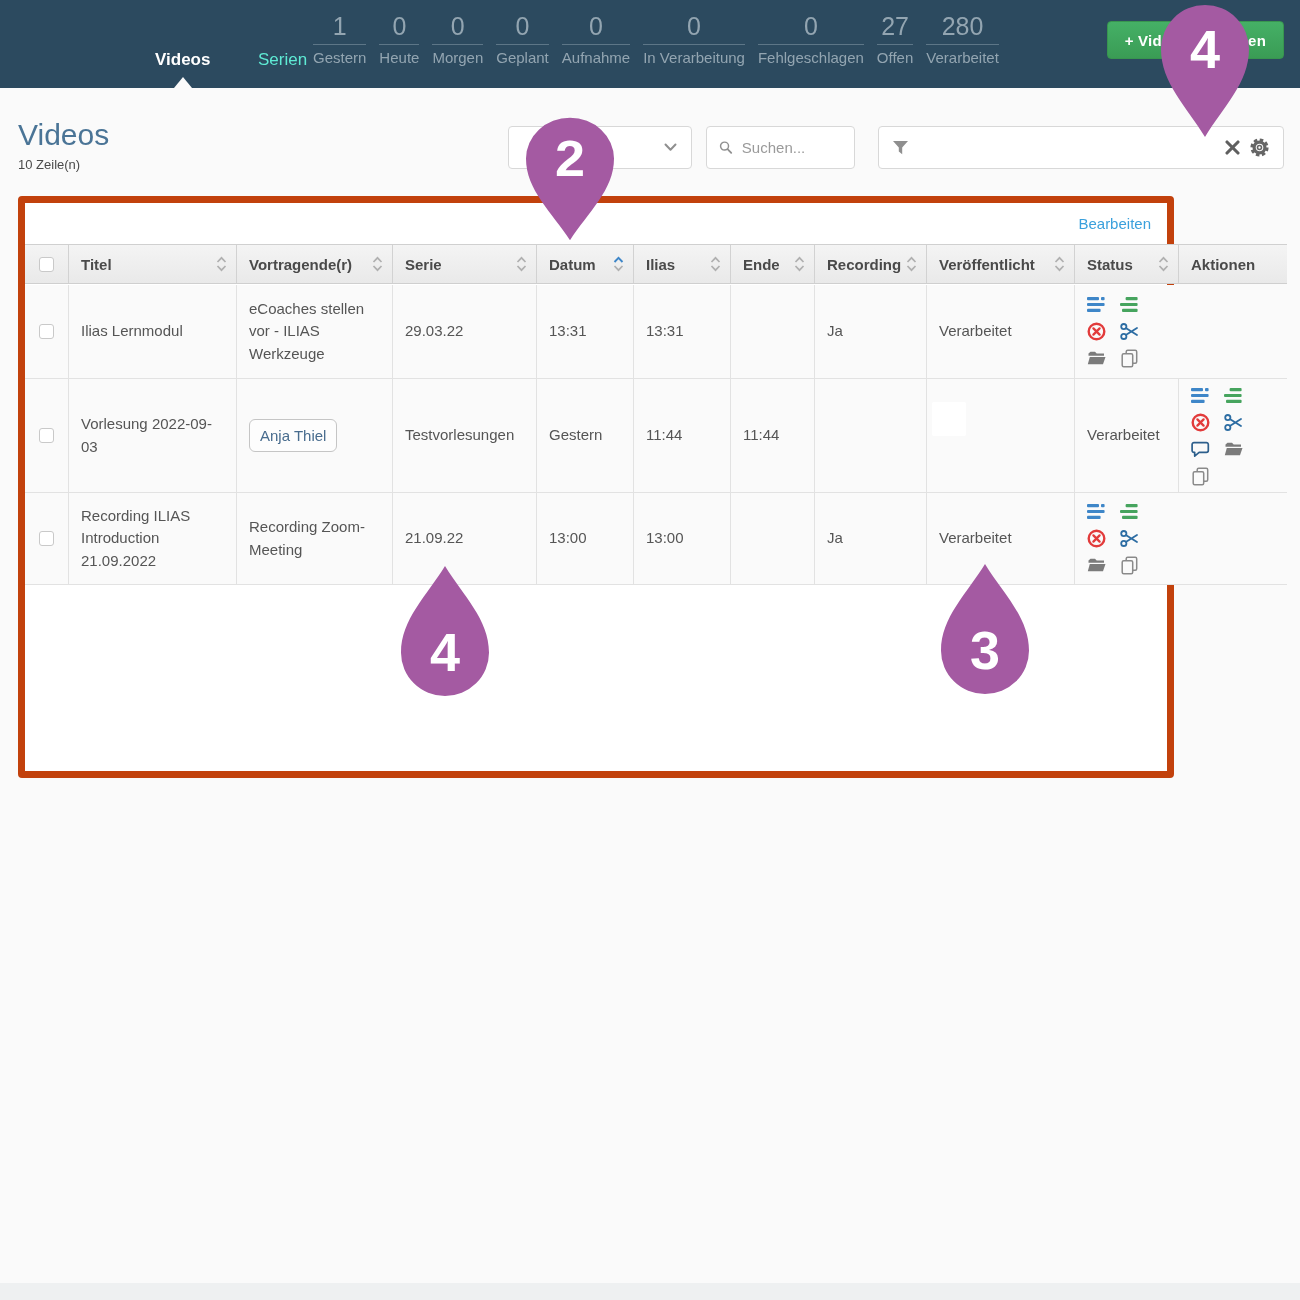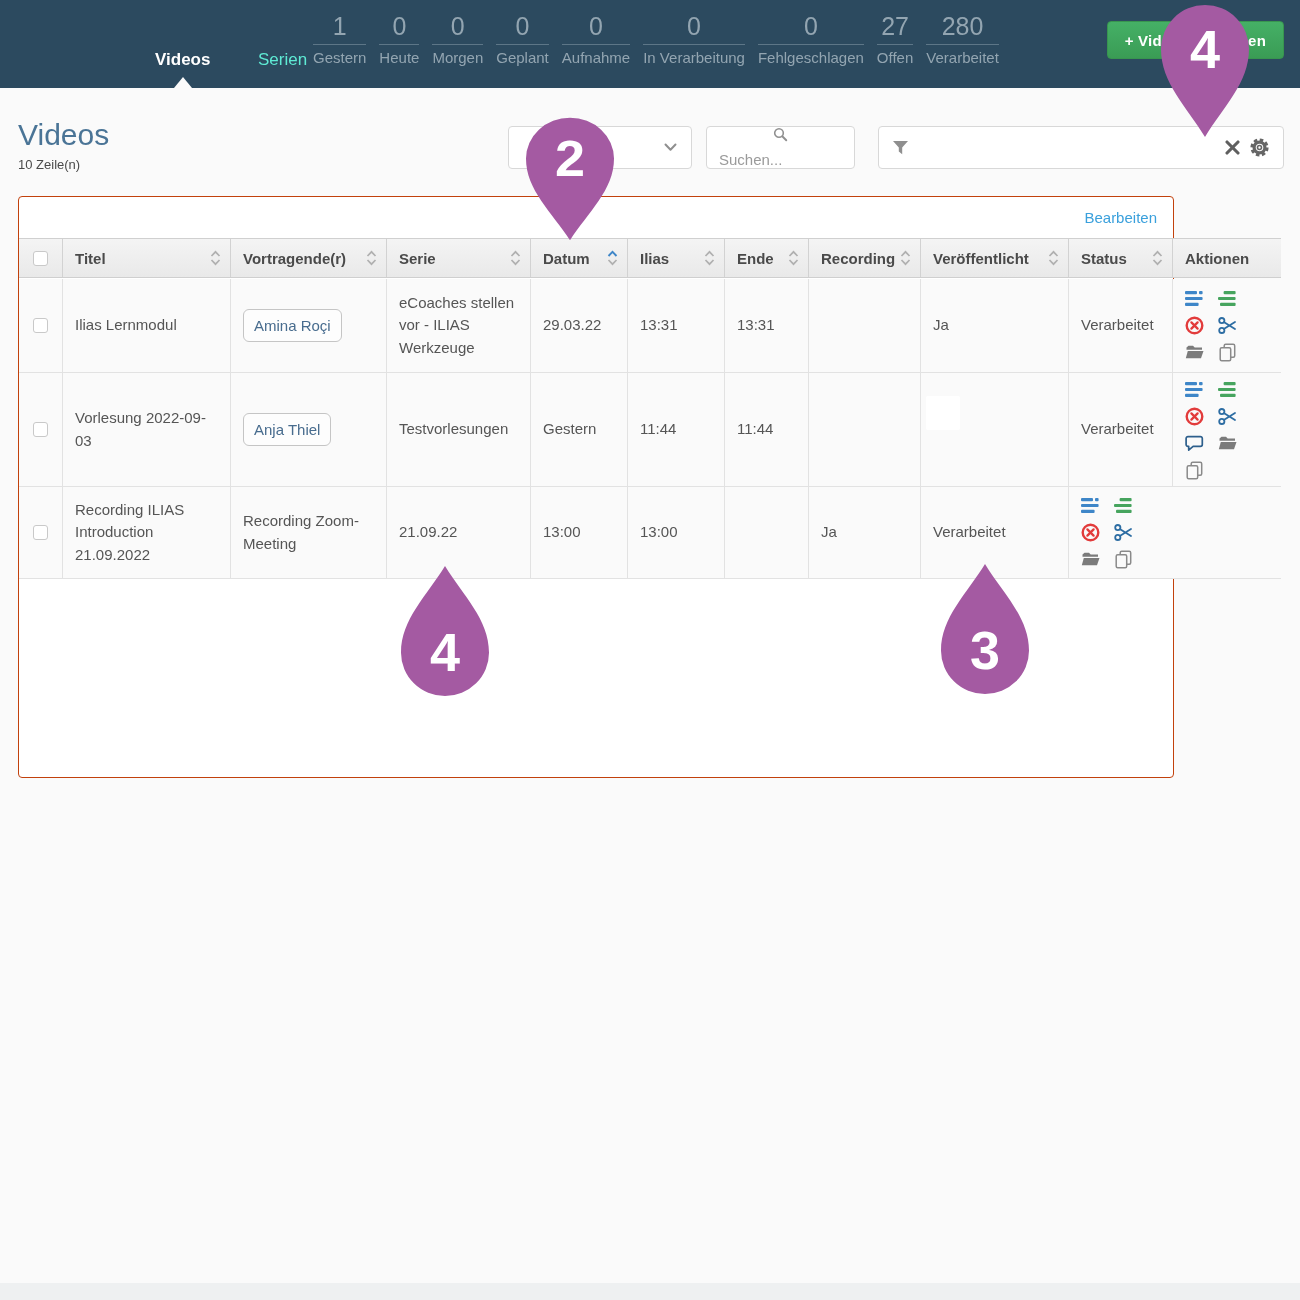--- a/index.html
+++ b/index.html
@@ -21,33 +21,33 @@
   .counter .clabel { font-size:15px; color:#93a5b1; margin-top:4px; white-space:nowrap; }
   .add-btn { position:absolute; right:16px; top:21px; height:38px; padding:0 17px;
     background:linear-gradient(#45b066,#3a9c55); border:1px solid #38954f; border-radius:4px;
     color:#fff; font-size:15px; font-weight:bold; font-family:inherit; cursor:pointer; letter-spacing:.2px; }
 
   
   .page-title { position:absolute; left:18px; top:118px; font-size:30px; font-weight:normal; color:#4a7496; }
   .row-count { position:absolute; left:18px; top:157px; font-size:13px; color:#4a4a4a; }
   .ctrl-box { position:absolute; top:126px; height:43px; background:#fff; border:1px solid #d8d8d8; border-radius:4px; }
   .select-box { left:508px; width:184px; display:flex; align-items:center; justify-content:flex-end; padding:0 14px; cursor:pointer; }
-  .search-box { left:706px; width:149px; display:flex; align-items:center; padding:0 12px; gap:9px;flex-direction:column; }
+  .search-box { left:706px; width:149px; display:flex; align-items:center; padding:0 12px; gap:9px; }
   .search-box input { border:none; outline:none; width:100%; font-size:15px; color:#555; font-family:inherit; background:transparent; }
   .search-box input::placeholder { color:#9a9a9a; }
   .filter-box { left:878px; width:406px; display:flex; align-items:center; padding:0 13px; gap:9px; }
   .chip { display:inline-flex; align-items:center; background:#4190d0; color:#fff; font-size:13px;
     border-radius:4px; padding:5px 10px; white-space:nowrap; cursor:pointer; }
   .chip .chip-x { margin-left:8px; font-weight:bold; font-size:13px; }
   .filter-box .spacer { flex:1; }
   .icon-btn { display:flex; align-items:center; cursor:pointer; }
 
   
   .table-card { position:absolute; left:18px; top:196px; width:1156px; height:582px;
-    background:#fff; border:1px solid #c2410c; border-radius:4px; }
+    background:#fff; border:7px solid #c2410c; border-radius:4px; }
   .edit-link { position:absolute; right:16px; top:0; line-height:41px; color:#3aa0dc; font-size:15px; cursor:pointer; text-decoration:none; }
   .grid { display:grid; grid-template-columns:44px 168px 156px 144px 97px 97px 84px 112px 148px 104px 109px; }
   .t-head { position:absolute; left:0; top:41px; width:1262px; height:40px;
     background:linear-gradient(#f4f4f4,#e9e9e9); border-top:1px solid #d0d0d0; border-bottom:1px solid #cfcfcf; }
   .hc { display:flex; align-items:center; justify-content:space-between; padding:0 9px 0 12px;
     border-right:1px solid #d2d2d2; font-size:15px; font-weight:bold; color:#4a4a4a; cursor:pointer; }
   .hc:last-child { border-right:none; }
   .hc.center { justify-content:center; padding:0; }
   .t-row { position:absolute; left:0; width:1262px; background:#fafafa; border-bottom:1px solid #e2e2e2; }
   .t-row .cell { display:flex; align-items:center; padding:0 12px; border-right:1px solid #e2e2e2;
@@ -236,23 +236,20 @@
       </div>
     </div>
 
     <div class="t-row row-1 grid">
       <div class="cell center">
           <input type="checkbox" class="cb" style="">
         </div>
       <div class="cell">
           <span>Ilias Lernmodul</span>
         </div>
-      <div class="cell">
-        <span class="pres-chip">Amina Roçi</span>
-      </div>
       <div class="cell blue">
           <span>eCoaches stellen vor - ILIAS Werkzeuge</span>
         </div>
       <div class="cell blue">
           <span>29.03.22</span>
         </div>
       <div class="cell">
           <span>13:31</span>
         </div>
       <div class="cell">

